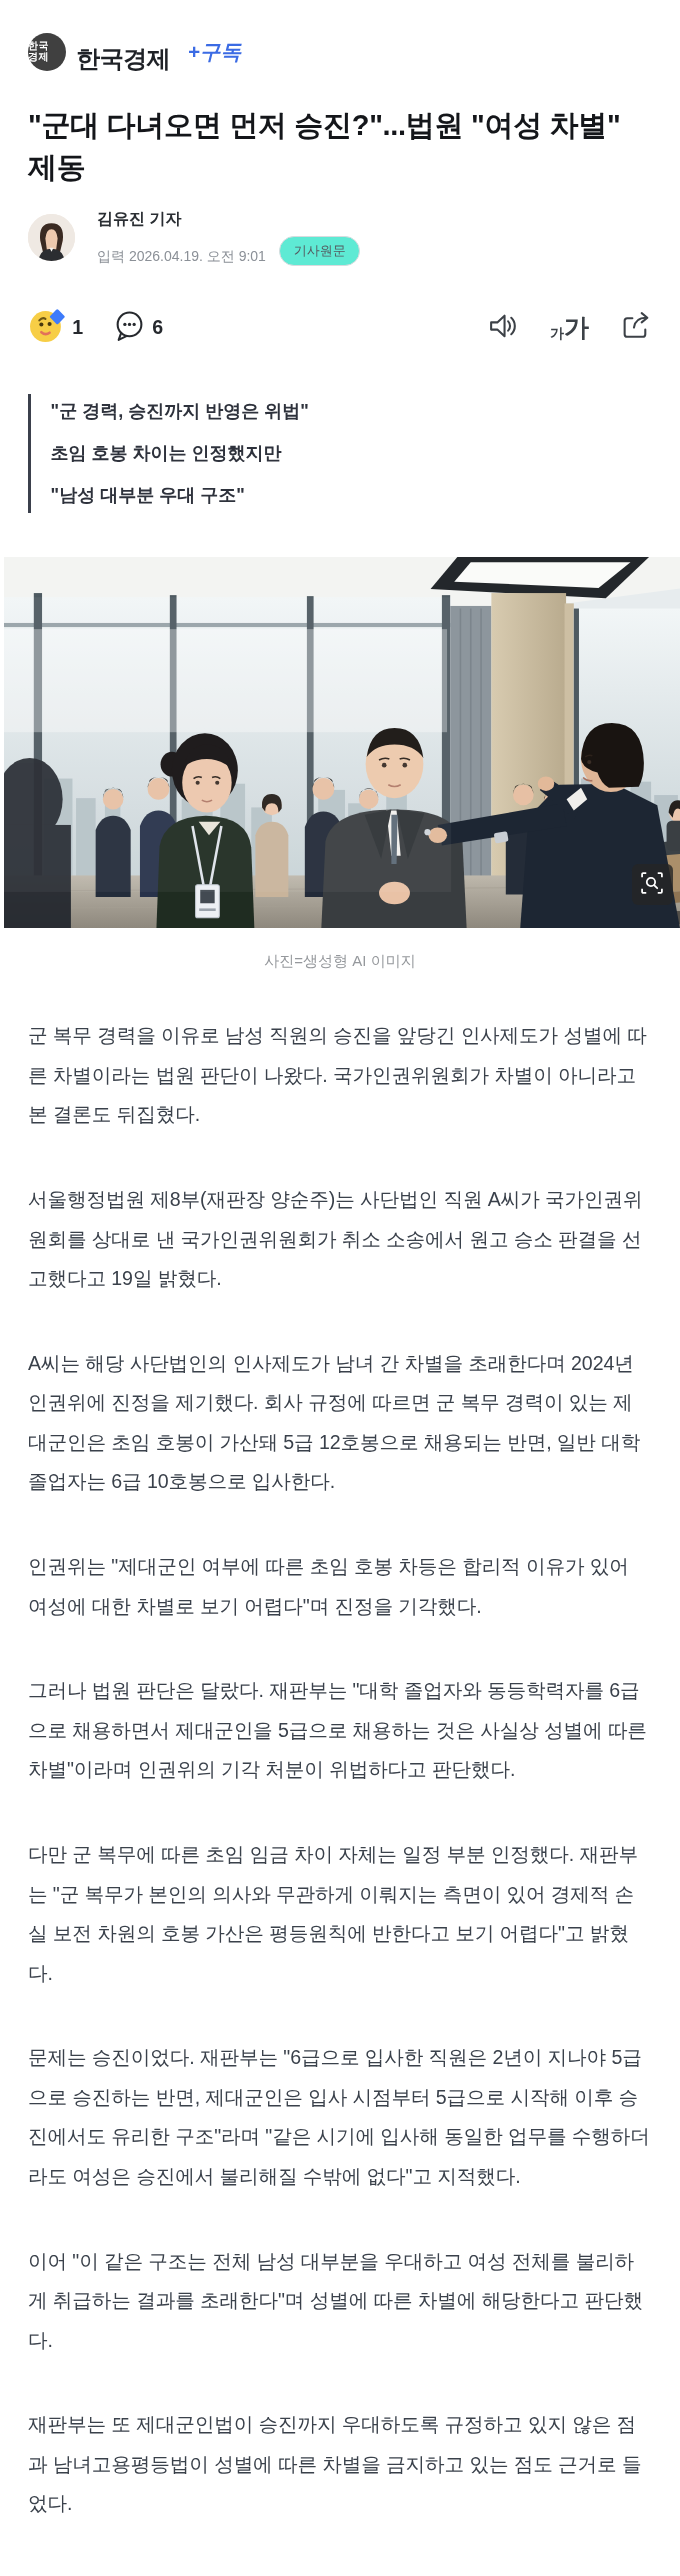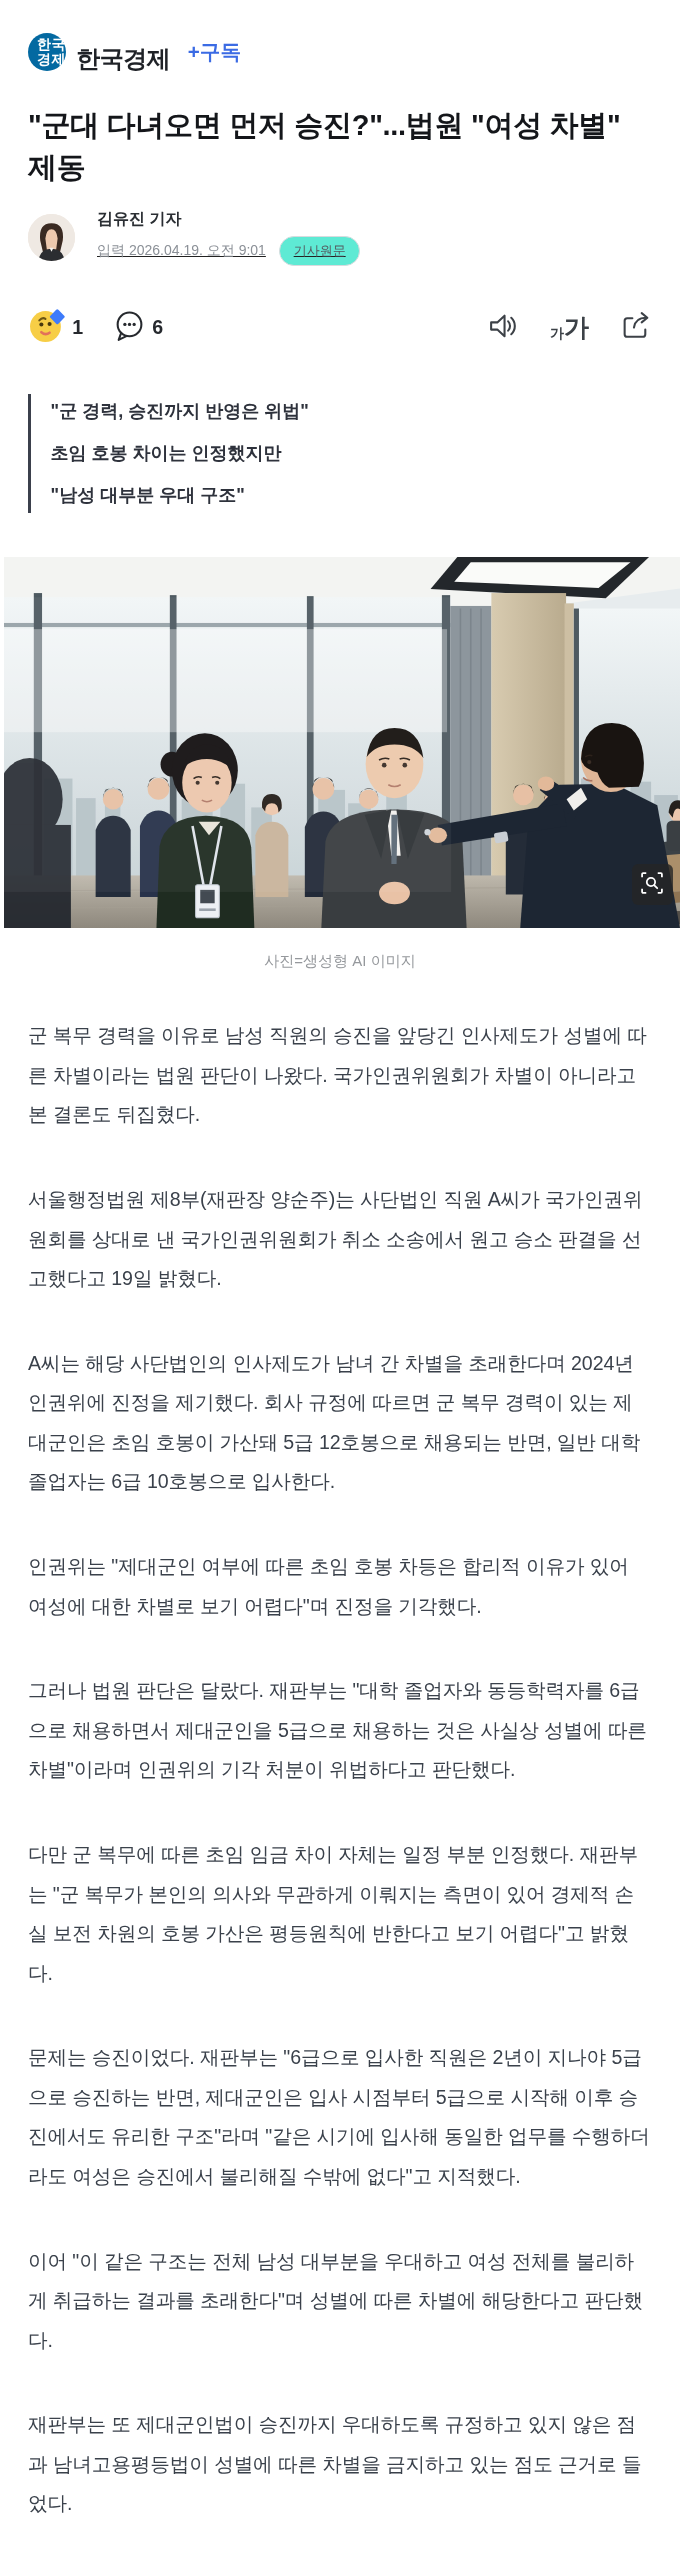--- a/index.html
+++ b/index.html
@@ -1,37 +1,37 @@
 <!DOCTYPE html>
 <html style="font-size:8.2px"><head>
 <meta charset="utf-8">
 <style>
   html,body{margin:0;padding:0;background:#ffffff;}
   body{width:680px;min-height:3310px;font-family:"Liberation Sans","DejaVu Sans",sans-serif;color:#222;}
   .page{width:680px;min-height:3310px;background:#fff;overflow:hidden;}
 
   
   .pub-header{display:flex;align-items:center;margin:29px 28px 0;gap:10.3px;}
-  .logo-badge{width:38px;height:38px;border-radius:50%;background:#0369a1;color:#fff;
-    display:flex;flex-direction:column;align-items:flex-end;justify-content:center;line-height:1.08;
-    font-size:14px;font-weight:700;letter-spacing:0.5px;flex:0 0 auto;cursor:pointer;}
+  .logo-badge{width:38px;height:38px;border-radius:50%;background:#404040;color:#fff;
+    display:flex;flex-direction:column;align-items:flex-start;justify-content:center;line-height:1.08;
+    font-size:10px;font-weight:700;letter-spacing:0.5px;flex:0 0 auto;cursor:pointer;}
   .pub-name{font-size:24px;font-weight:800;color:#1f2227;letter-spacing:-0.5px;cursor:pointer;margin-top:14px;}
   .subscribe{background:none;border:none;padding:0;margin-left:7.2px;font-family:inherit;
-    font-size:20.6px;font-weight:700;color:#3b6be4;cursor:pointer;}
+    font-size:20.6px;font-weight:700;color:#3b6be4;cursor:pointer;font-style:italic;}
 
   
   .title{margin:30px 28px 0;font-size:29px;line-height:1.44;font-weight:800;color:#14161a;
     letter-spacing:-0.3px;word-break:break-all;}
 
   
   .byline{display:flex;align-items:center;gap:22px;margin:20px 28px 0;}
   .avatar{width:47px;height:47px;border-radius:50%;overflow:hidden;background:#efe7e0;flex:0 0 auto;cursor:pointer;}
   .avatar svg{display:block;}
   .reporter{font-size:16px;font-weight:700;color:#2a2e33;}
-  .meta-row{display:flex;align-items:center;gap:13.4px;margin-top:6.2px;text-decoration:underline;}
+  .meta-row{display:flex;align-items:flex-end;gap:13.4px;margin-top:6.2px;}
   .published{font-size:14px;color:#8b9097;}
   .orig-link{font-family:inherit;font-size:13px;color:#55595f;background:#5eead4;
     border:1px solid #d9dbde;border-radius:515px;padding:5.2px 13.4px;cursor:pointer;}
 
   
   .react-row{display:flex;align-items:center;margin:41px 28px 0;}
   .pill-btn{display:flex;align-items:center;gap:7.2px;background:none;border:none;padding:0;cursor:pointer;font-family:inherit;}
   .react-count{font-size:19.6px;font-weight:700;color:#26292e;}
   .comment-btn{margin-left:30px;}
   .right-tools{margin-left:auto;display:flex;align-items:center;gap:31px;}

